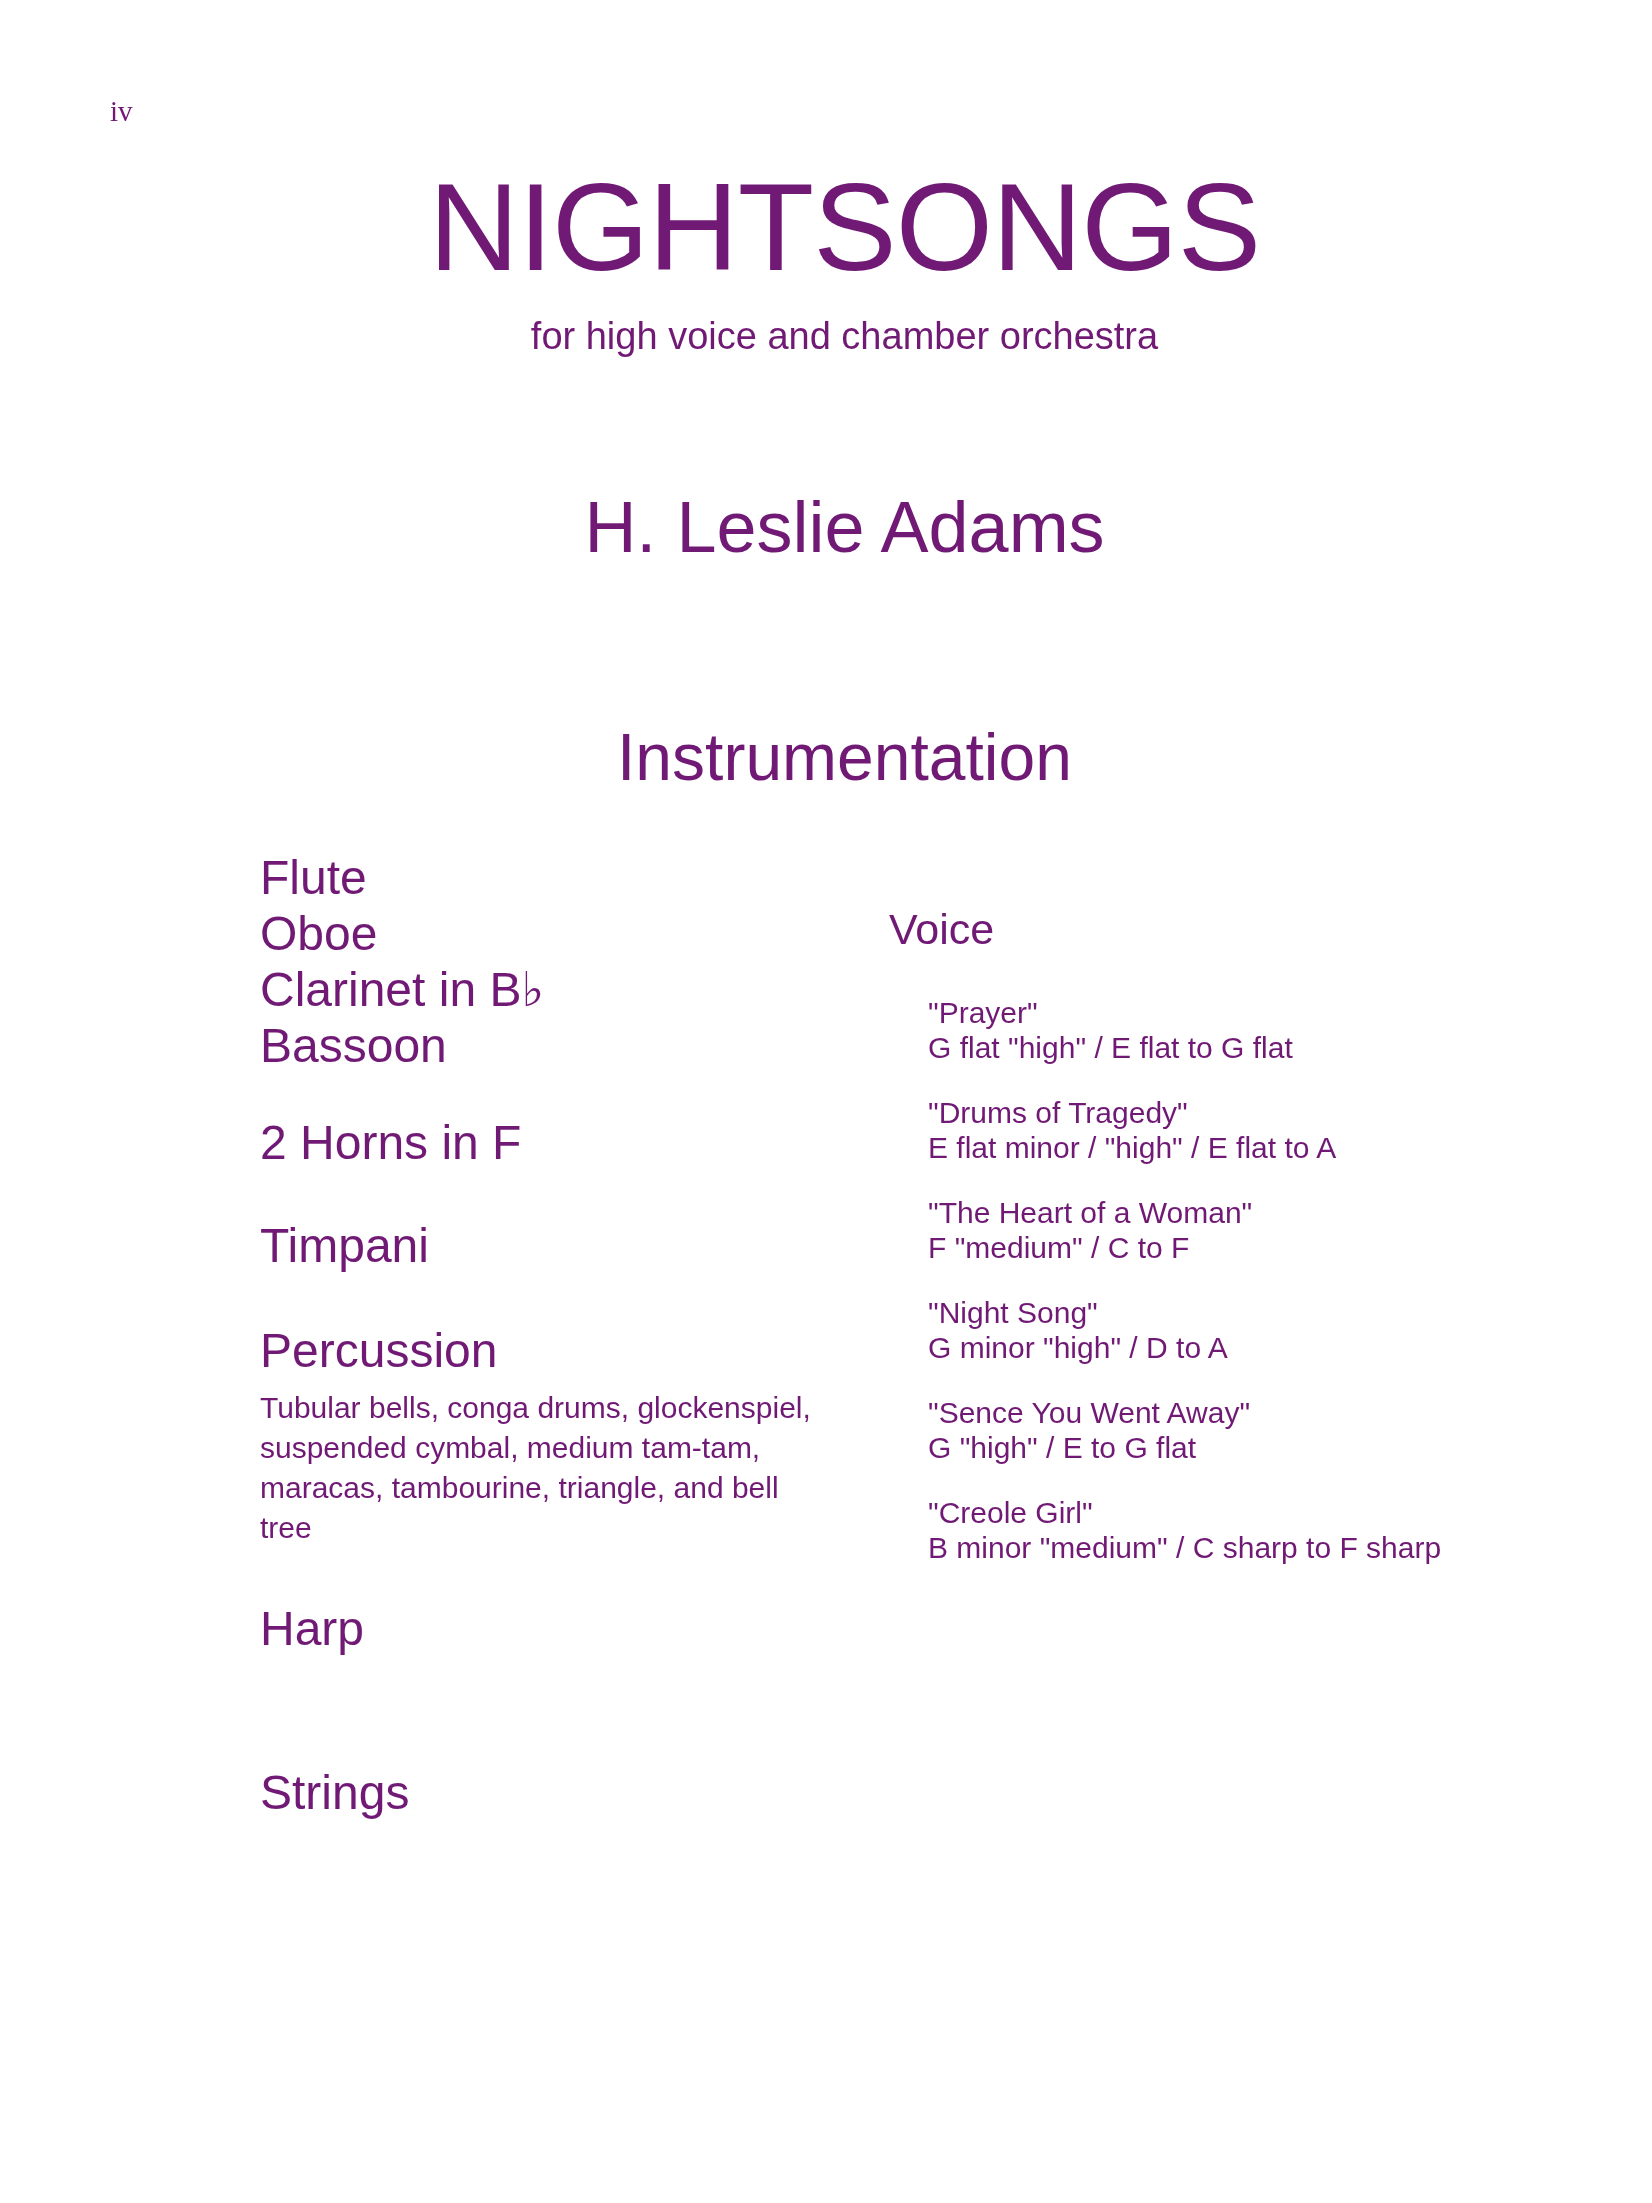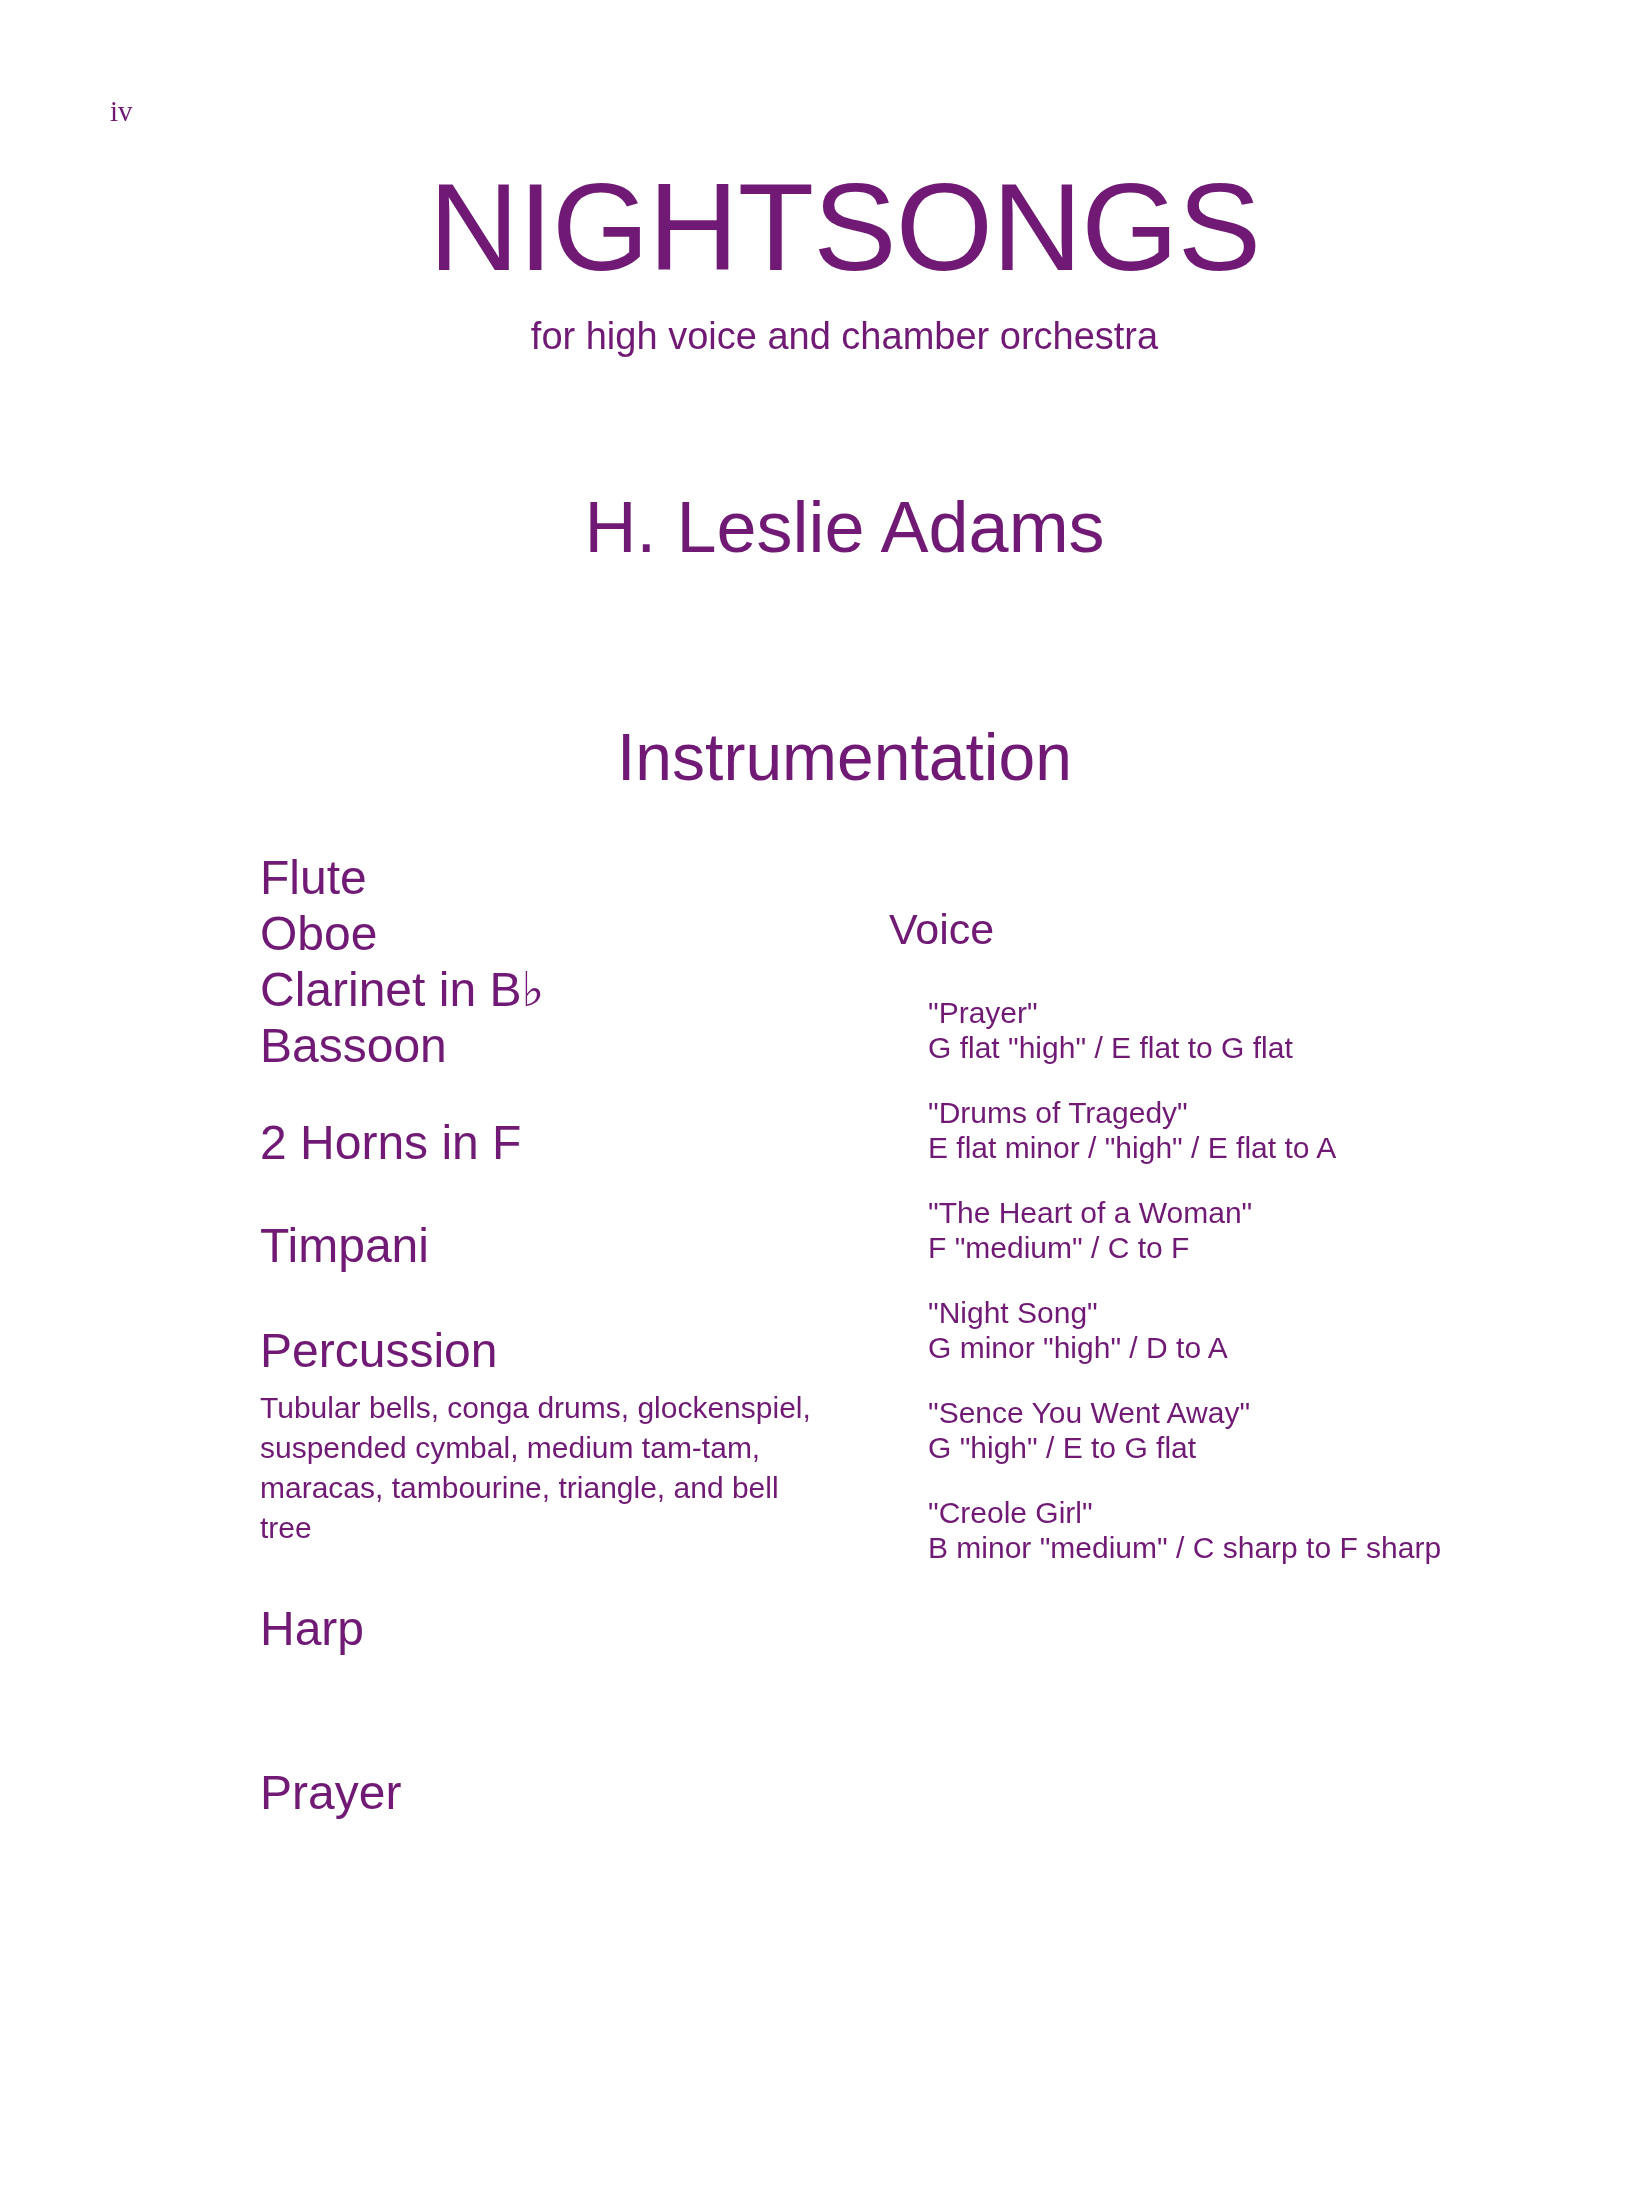--- a/index.html
+++ b/index.html
@@ -117,21 +117,21 @@
     <div>Oboe</div>
     <div>Clarinet in B♭</div>
     <div>Bassoon</div>
   </div>
 
   <div class="left-col-item brass">2 Horns in F</div>
   <div class="left-col-item timpani">Timpani</div>
   <div class="left-col-item perc-label">Percussion</div>
   <div class="percussion-detail">Tubular bells, conga drums, glockenspiel, suspended cymbal, medium tam-tam, maracas, tambourine, triangle, and bell tree</div>
   <div class="left-col-item harp">Harp</div>
-  <div class="left-col-item strings">Prayer</div>
+  <div class="left-col-item strings">Strings</div>
 
   <div class="voice-heading">Voice</div>
 
   <div class="song-list">
     <div class="song-entry">
       <div>"Prayer"</div>
       <div>G flat "high" / E flat to G flat</div>
     </div>
     <div class="song-entry">
       <div>"Drums of Tragedy"</div>

